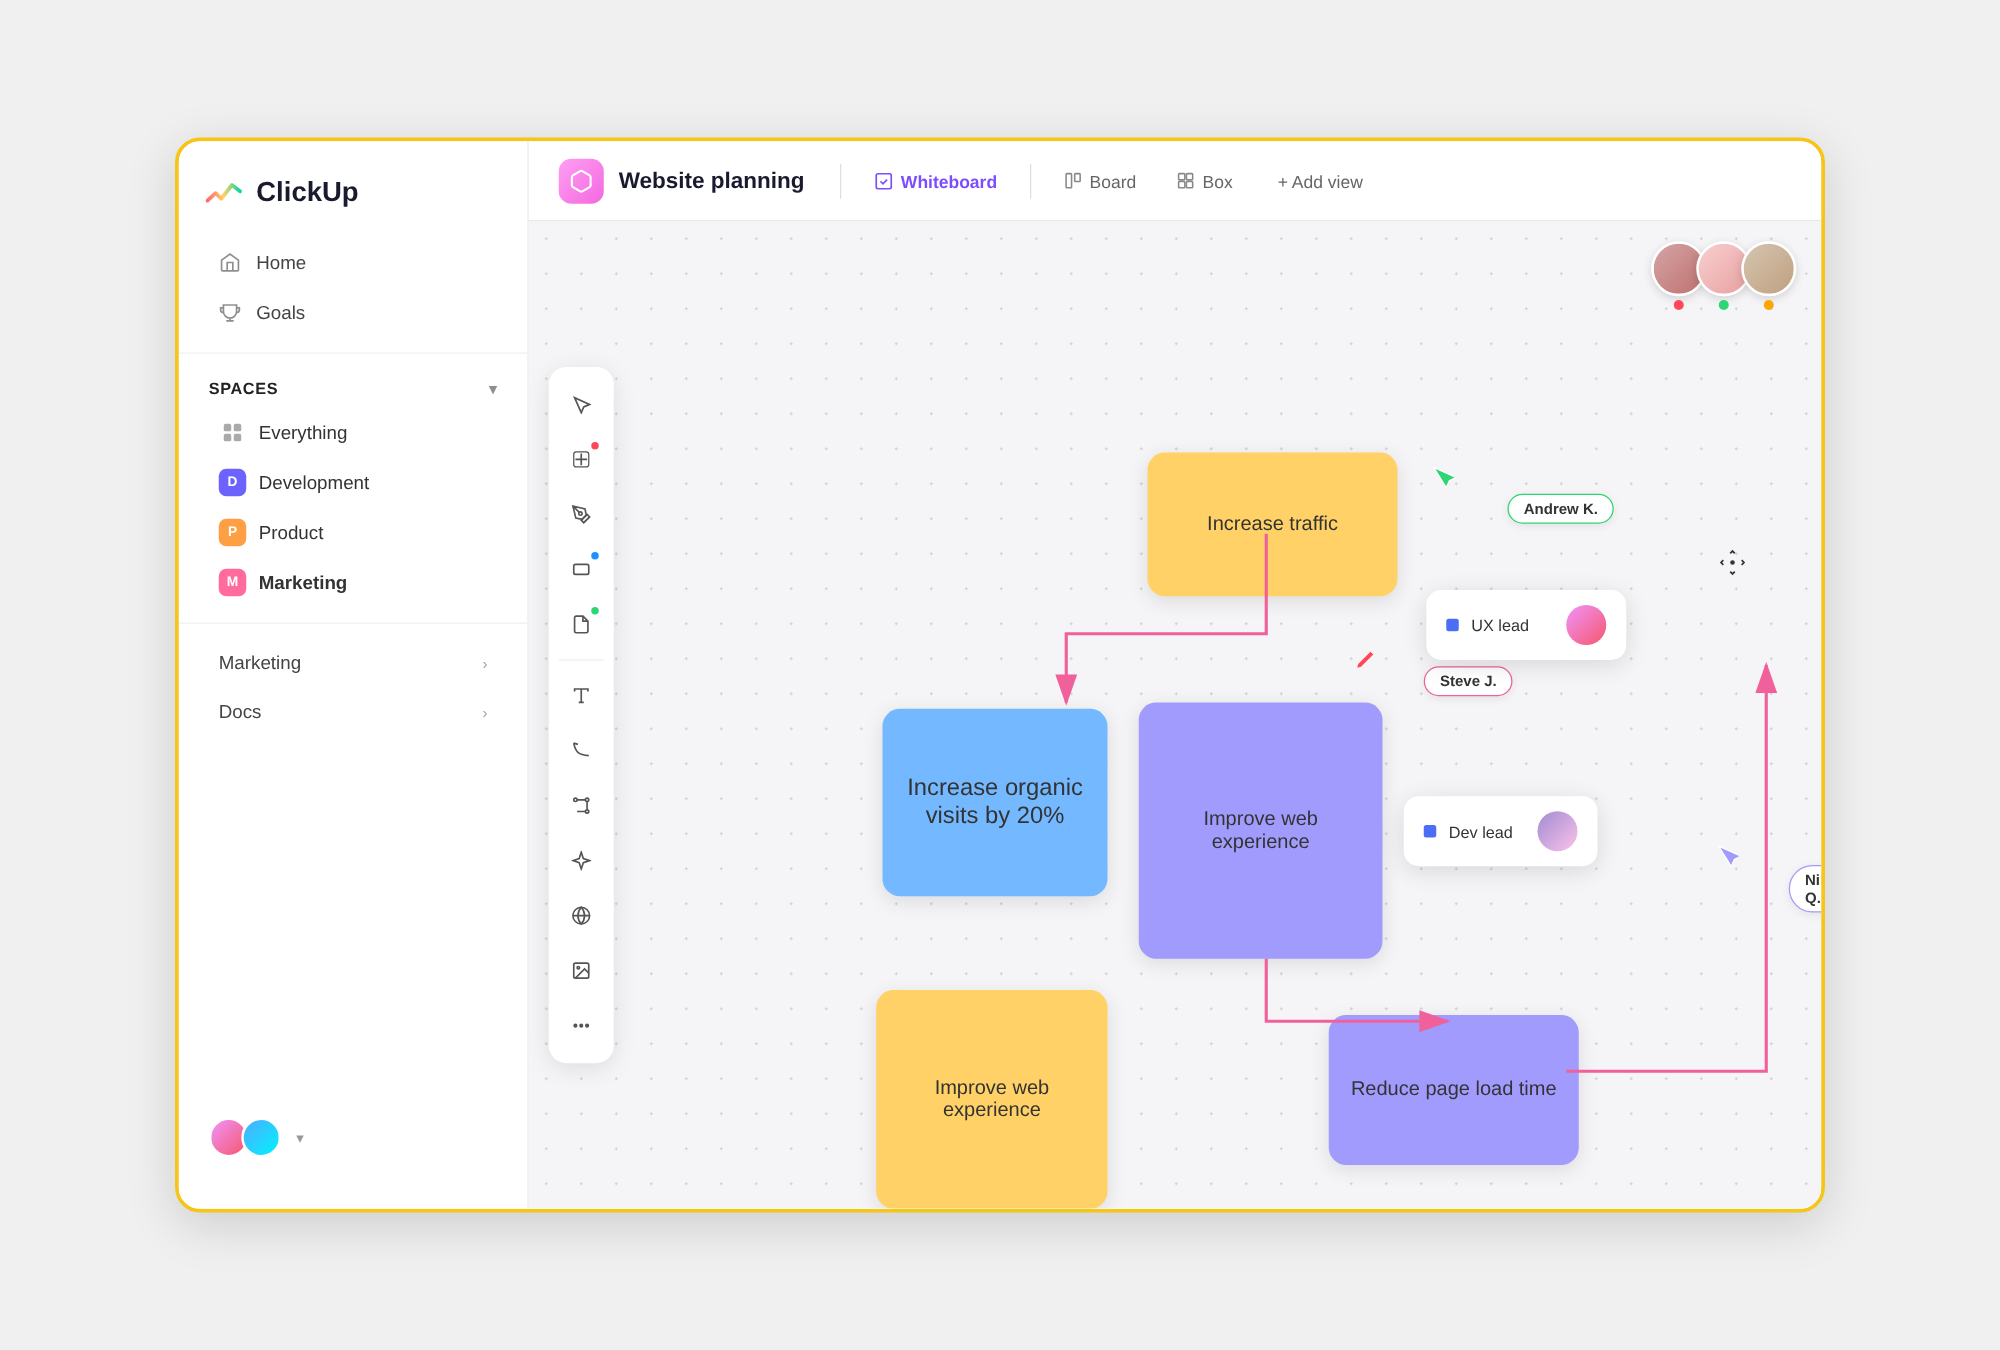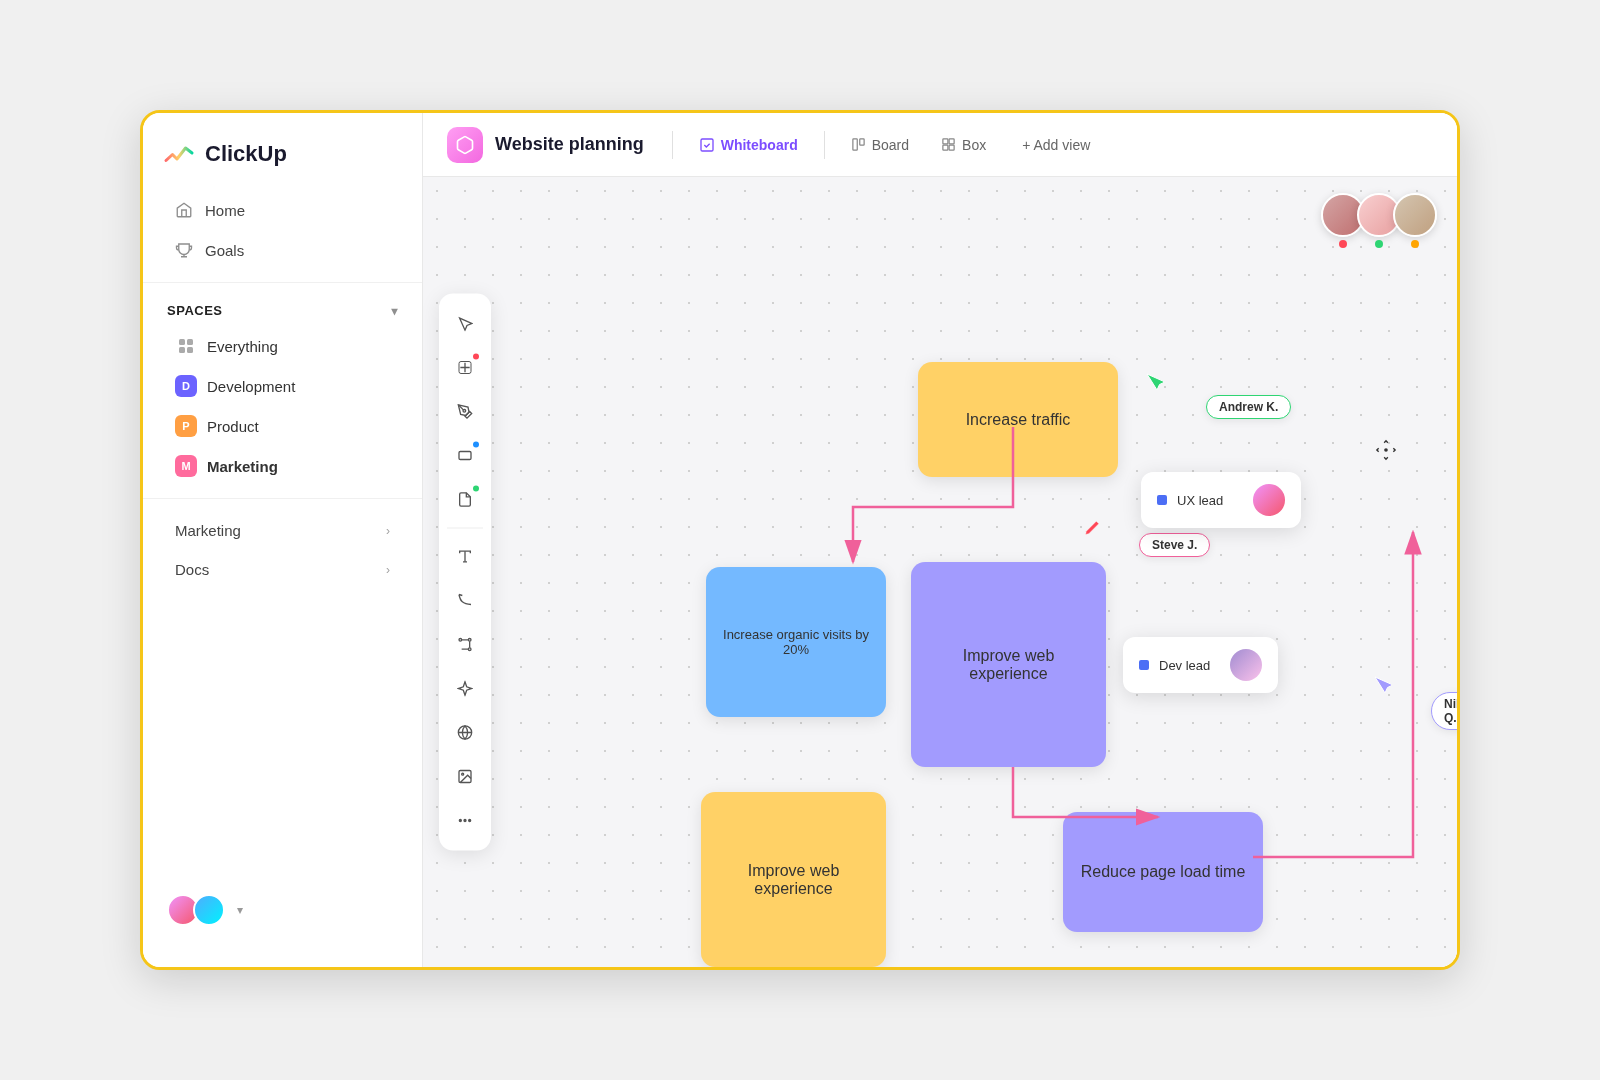--- a/index.html
+++ b/index.html
@@ -622,21 +622,21 @@
       </svg>
 
       <div class="sticky-note note-yellow" style="left: 495px; top: 185px; width: 200px; height: 115px;">
         <span>Increase traffic</span>
       </div>
 
       <div class="sticky-note note-purple" style="left: 488px; top: 385px; width: 195px; height: 205px;">
         <span>Improve web experience</span>
       </div>
 
-      <div class="sticky-note note-blue" style="left: 283px; top: 390px; width: 180px; height: 150px; font-size:13px;">
+      <div class="sticky-note note-blue" style="left: 283px; top: 390px; width: 180px; height: 150px; font-size:19px;">
         <span>Increase organic visits by 20%</span>
       </div>
 
 
       <div class="sticky-note note-yellow" style="left: 278px; top: 615px; width: 185px; height: 175px;">
         <span>Improve web experience</span>
       </div>
 
       <div class="sticky-note note-purple" style="left: 640px; top: 635px; width: 200px; height: 120px;">
         <span>Reduce page load time</span>

